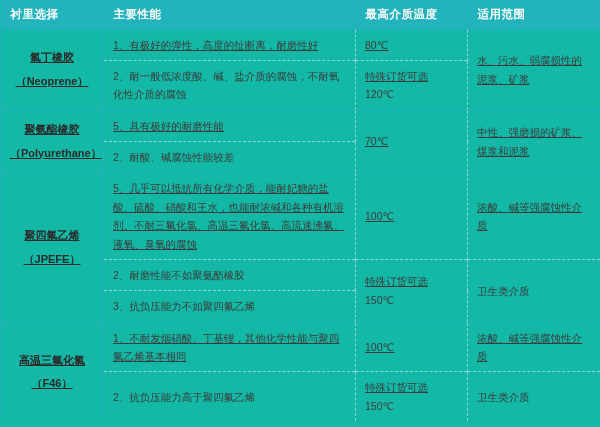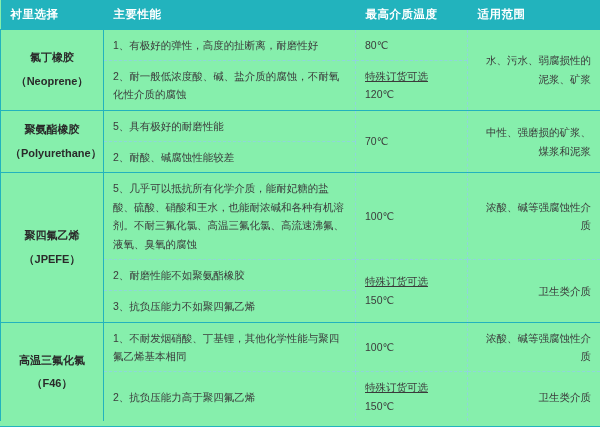--- a/index.html
+++ b/index.html
@@ -5,21 +5,21 @@
   * { box-sizing: border-box; }
   html, body {
     margin: 0; padding: 0;
     width: 600px; height: 427px;
     background: #ffffff;
     font-family: "Liberation Sans", "DejaVu Sans", sans-serif;
   }
   #sheet {
     width: 600px; height: 427px;
     position: relative;
-    background: #86efac;
+    background: #14b8a6;
     overflow: hidden;
   }
   table.spec {
     width: 600px;
     border-collapse: collapse;
     table-layout: fixed;
   }
   table.spec col.c1 { width: 103px; }
   table.spec col.c2 { width: 252px; }
   table.spec col.c3 { width: 112px; }
@@ -38,23 +38,23 @@
   }
 
   td {
     font-size: 10.5px;
     color: #3b3b3b;
     vertical-align: middle;
     line-height: 1.75;
     padding: 6px 9px;
   }
   
-  tr.major > td, tr.major > th { border-top: 1px solid #22b3bd; }
+  tr.major > td, tr.major > th { border-top: 1px solid #22b3bd; text-decoration: underline; }
   td.solid-left { border-left: 1px solid #22b3bd; }
-  td.solid-right { border-right: 1px solid #22b3bd; text-align: right; }
+  td.solid-right { border-right: 1px solid #22b3bd; }
   td.vsep { border-right: 1px dashed #8fd6da; }
   td.vsep-solid { border-right: 1px solid #22b3bd; }
   tr.minor > td { border-top: 1px dashed #8fd6da; }
 
   .name-cell {
     text-align: center;
     font-weight: bold;
     color: #2a2a2a;
     font-size: 11px;
     line-height: 2.1;

